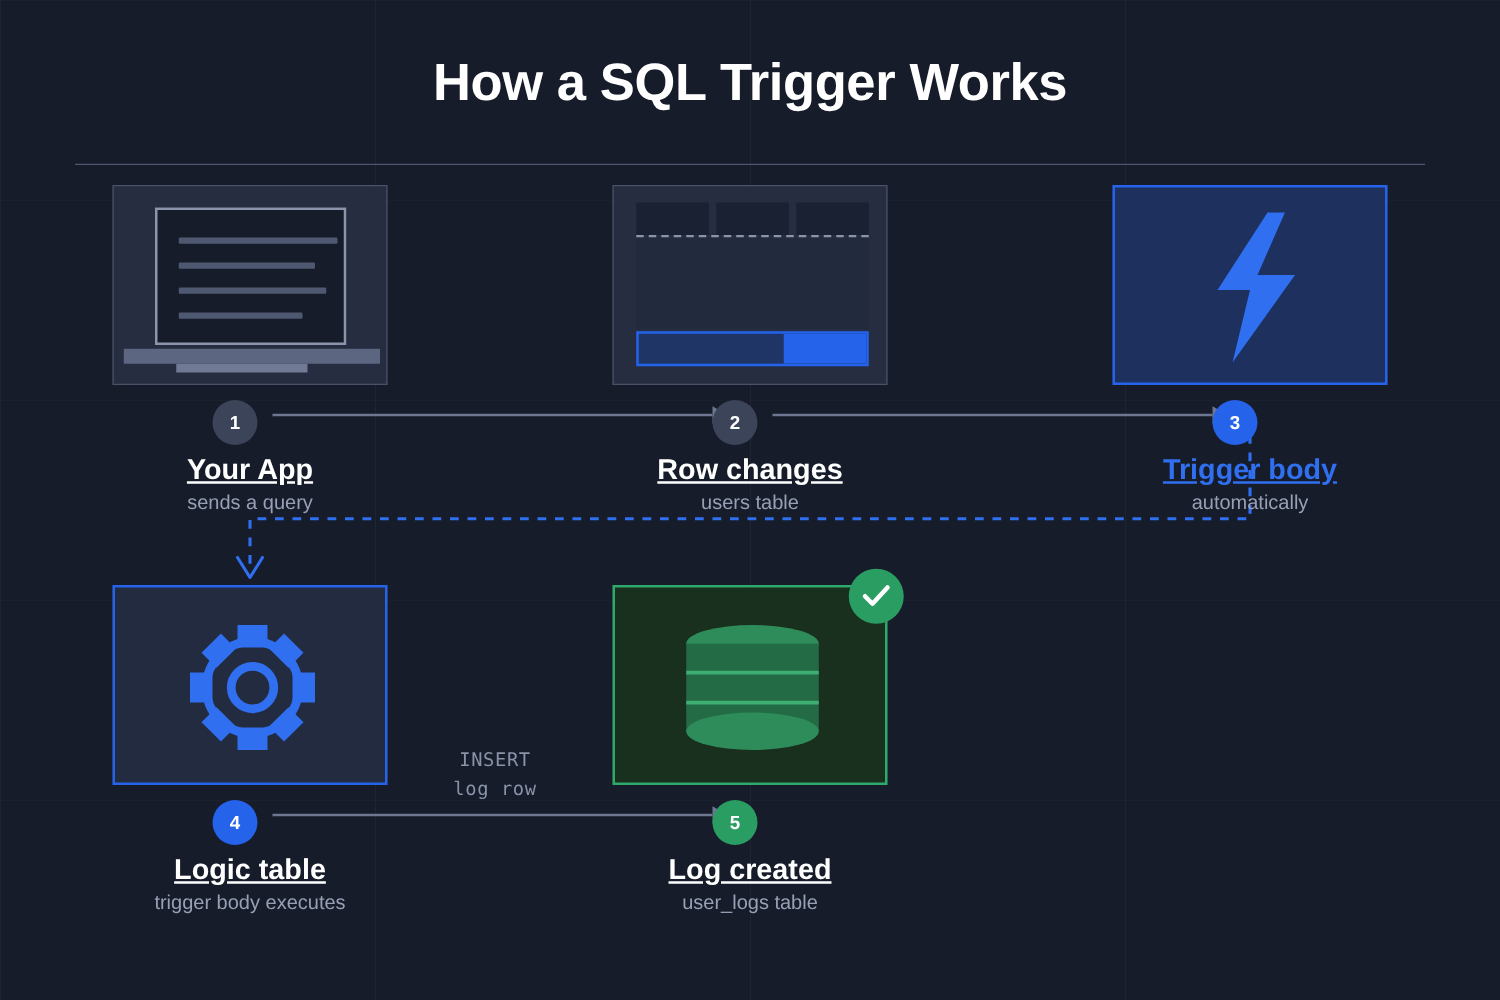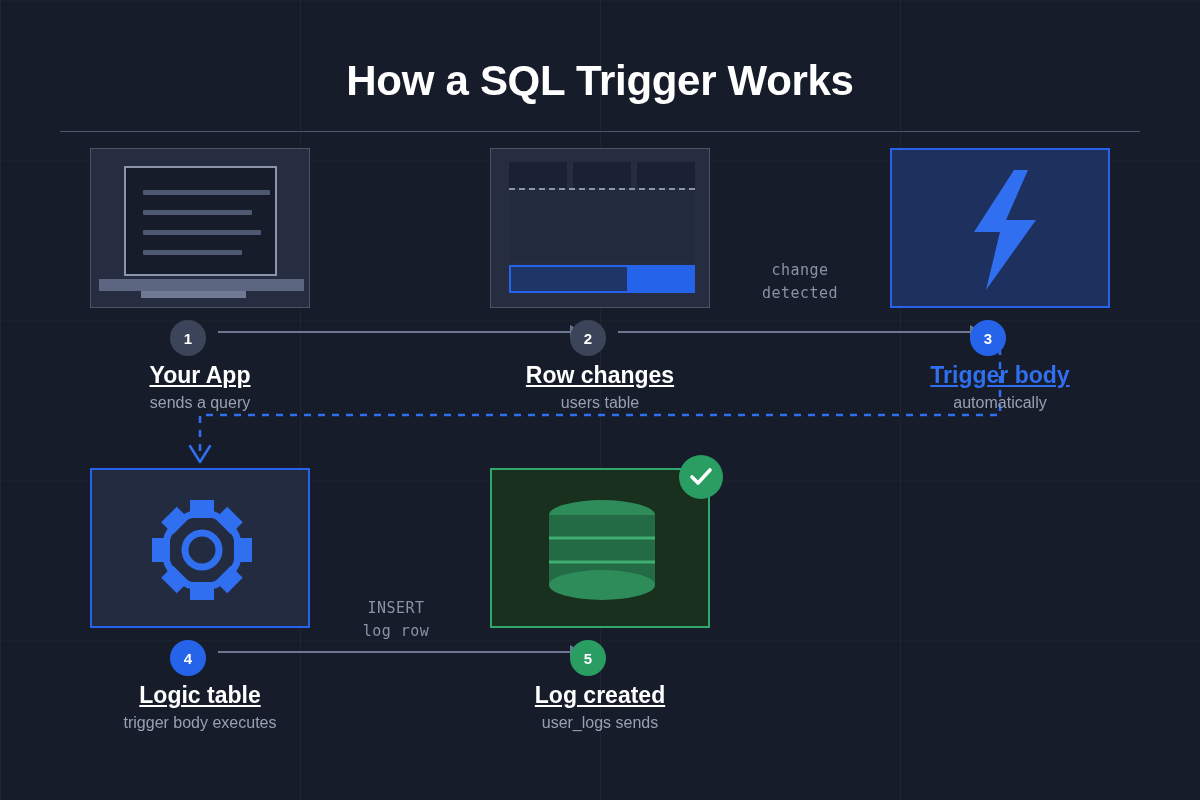--- a/index.html
+++ b/index.html
@@ -16,21 +16,20 @@
       linear-gradient(to right, rgba(255,255,255,.035) 1px, transparent 1px) 0 0/300px 100%,
       linear-gradient(to bottom, rgba(255,255,255,.018) 1px, transparent 1px) 0 0/100% 160px,
       #161c29;
   }
   
   .title{
     position:absolute;left:0;top:42px;width:1200px;
     text-align:center;
     font-size:42px;font-weight:bold;color:#ffffff;
     letter-spacing:-0.3px;
-    margin-top:15px;
   }
   .title-rule{
     position:absolute;left:60px;top:131px;width:1080px;height:1px;
     background:#4d566e;
   }
   
   .node{position:absolute;}
   .node-box{
     position:absolute;left:0;top:0;width:220px;height:160px;
     box-sizing:border-box;
@@ -123,24 +122,20 @@
   <div class="title-rule"></div>
 
   <div class="arrow" style="left:218px;top:331px;width:364px;">
     <div class="arrow-shaft" style="width:352px;"></div>
     <div class="arrow-head" style="left:352px;"></div>
   </div>
 
   <div class="arrow" style="left:618px;top:331px;width:364px;">
     <div class="arrow-shaft" style="width:352px;"></div>
     <div class="arrow-head" style="left:352px;"></div>
-  </div>
-  <div class="edge-label" style="left:710px;top:259px;">
-    <div>change</div>
-    <div>detected</div>
   </div>
 
   <svg class="dashed-path" width="1200" height="800">
     <path d="M1000 348 L1000 415 L200 415 L200 452" fill="none" stroke="#2f6ff0" stroke-width="2.5" stroke-dasharray="7 7" stroke-linecap="butt"></path>
     <path d="M190 446 L200 462 L210 446" fill="none" stroke="#2f6ff0" stroke-width="2.5" stroke-linecap="round" stroke-linejoin="round"></path>
   </svg>
 
   <div class="arrow" style="left:218px;top:651px;width:364px;">
     <div class="arrow-shaft" style="width:352px;"></div>
     <div class="arrow-head" style="left:352px;"></div>
@@ -237,16 +232,16 @@
         </svg>
       </div>
       <div class="check-badge">
         <svg width="26" height="26" viewBox="0 0 26 26">
           <polyline points="4,13 10,19 22,6" fill="none" stroke="#ffffff" stroke-width="3.6" stroke-linecap="round" stroke-linejoin="round"></polyline>
         </svg>
       </div>
     </div>
     <div class="badge green">5</div>
     <div class="node-title">Log created</div>
-    <div class="node-sub">user_logs sends</div>
+    <div class="node-sub">user_logs table</div>
   </div>
 
 </div>
 
 </body></html>

